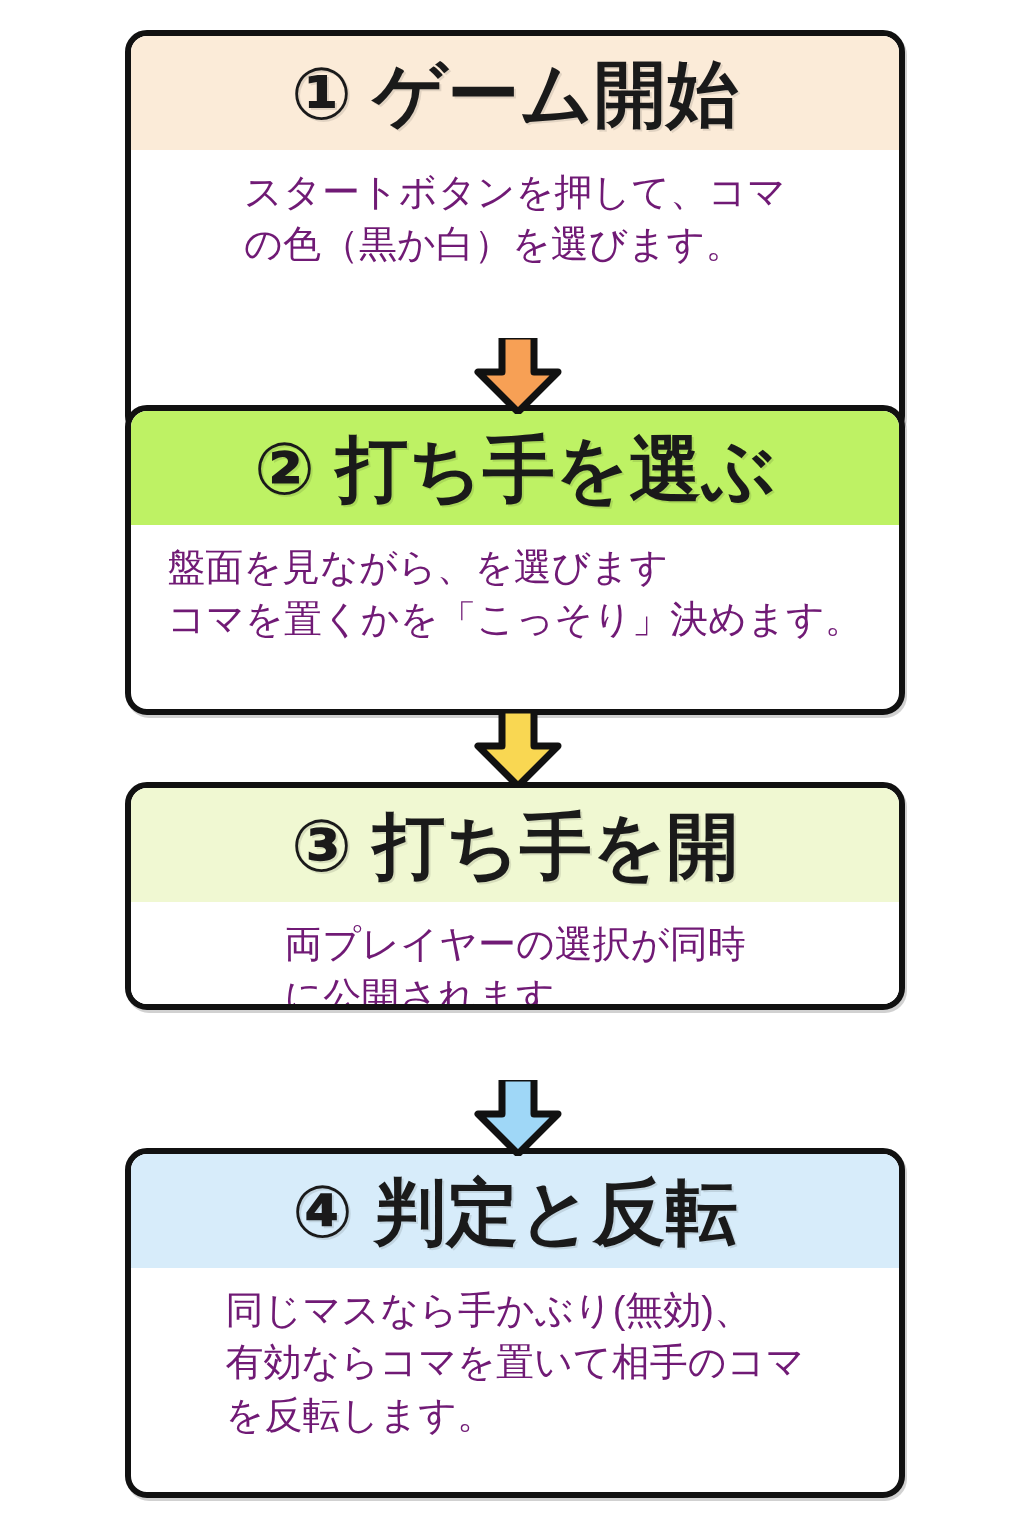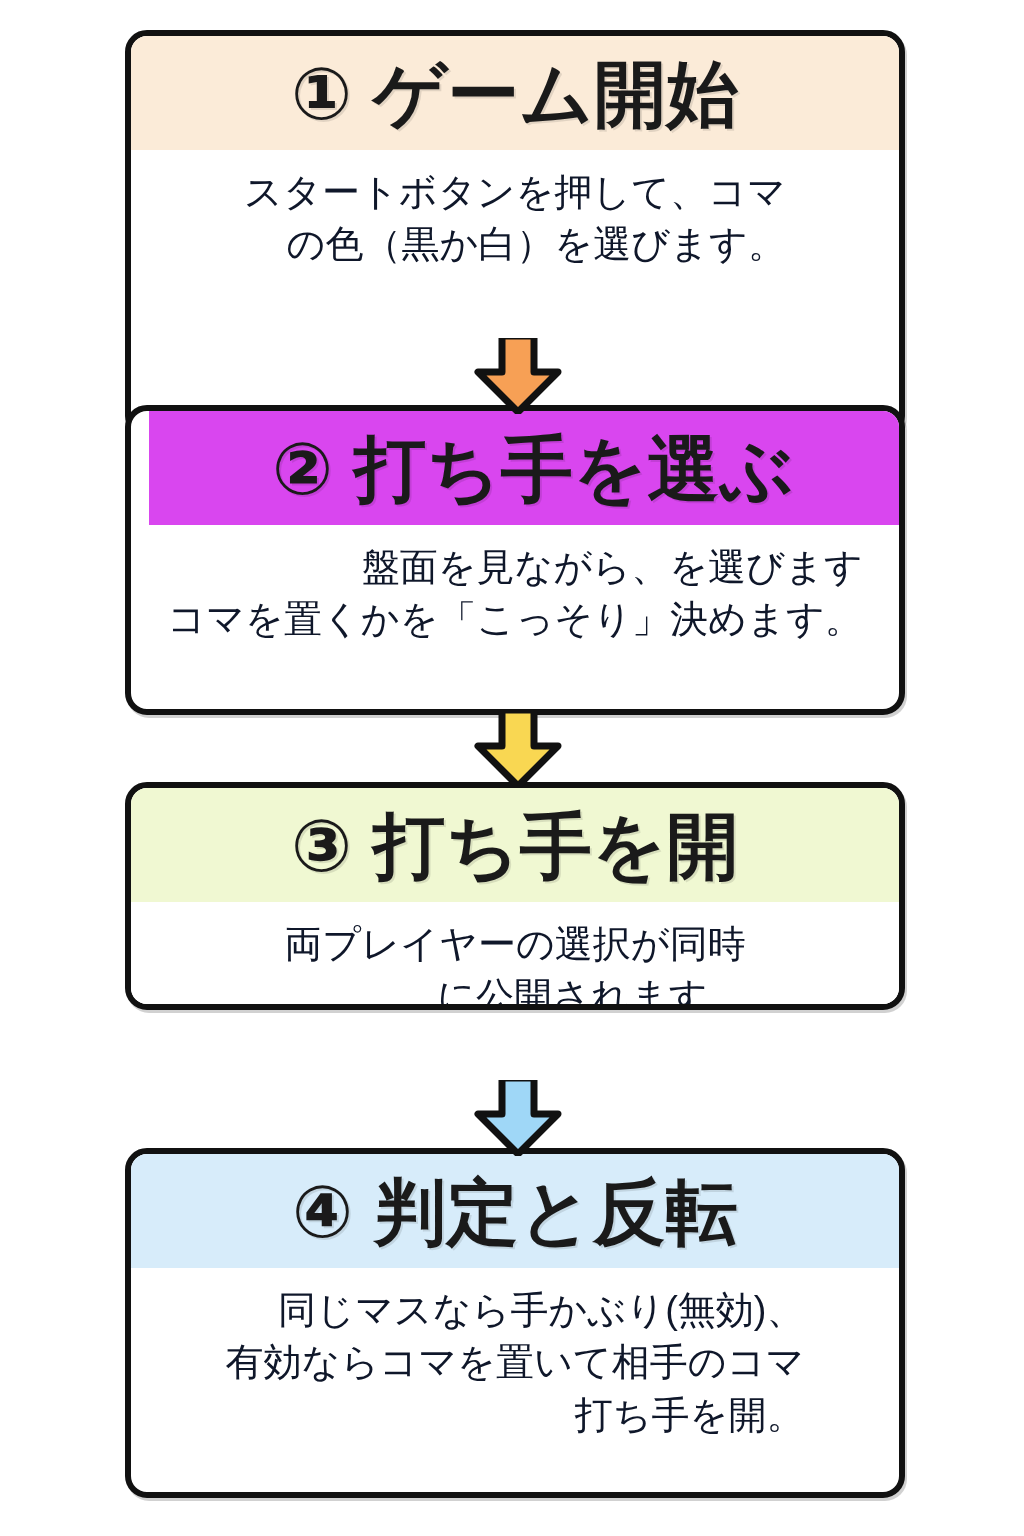--- a/index.html
+++ b/index.html
@@ -48,24 +48,24 @@
 
   .step-body {
     background: #ffffff;
     text-align: center;
     padding: 16px 26px 22px 26px;
   }
 
   .body-line {
     font-size: 38px;
     line-height: 1.38;
-    color: #0f172a;
+    color: #701a75;
     letter-spacing: 0px;
     white-space: nowrap;
-    text-align: right;
+    text-align: left;
     display: block;
   }
 
   .body-inner {
     display: inline-block;
     text-align: left;
   }
 
   
   #box-1 { top: 30px;   height: 408px; }
@@ -102,21 +102,21 @@
     </div>
   </div>
 
   <div class="arrow" id="arrow-1">
     <svg viewBox="0 0 92 76" xmlns="http://www.w3.org/2000/svg">
       <path d="M30 -2 L62 -2 L62 34 L86 34 L46 74 L6 34 L30 34 Z" fill="#F7A055" stroke="#111111" stroke-width="7" stroke-linejoin="round"></path>
     </svg>
   </div>
 
   <div class="step-box" id="box-2">
-    <div class="step-header" style="background: #d946ef; margin-left: 18px;">② 打ち手を選ぶ</div>
+    <div class="step-header" style="background: #bef264;">② 打ち手を選ぶ</div>
     <div class="step-body">
       <span class="body-inner">
         <span class="body-line">盤面を見ながら、を選びます</span>
         <span class="body-line">コマを置くかを「こっそり」決めます。</span>
       </span>
     </div>
   </div>
 
   <div class="arrow" id="arrow-2">
     <svg viewBox="0 0 92 76" xmlns="http://www.w3.org/2000/svg">
@@ -139,18 +139,18 @@
       <path d="M30 -2 L62 -2 L62 34 L86 34 L46 74 L6 34 L30 34 Z" fill="#9FD7F7" stroke="#111111" stroke-width="7" stroke-linejoin="round"></path>
     </svg>
   </div>
 
   <div class="step-box" id="box-4">
     <div class="step-header" style="background: rgb(215, 236, 250);">④ 判定と反転</div>
     <div class="step-body">
       <span class="body-inner">
         <span class="body-line">同じマスなら手かぶり(無効)、</span>
         <span class="body-line">有効ならコマを置いて相手のコマ</span>
-        <span class="body-line">打ち手を開。</span>
+        <span class="body-line">を反転します。</span>
       </span>
     </div>
   </div>
 
 </div>
 
 </body></html>

